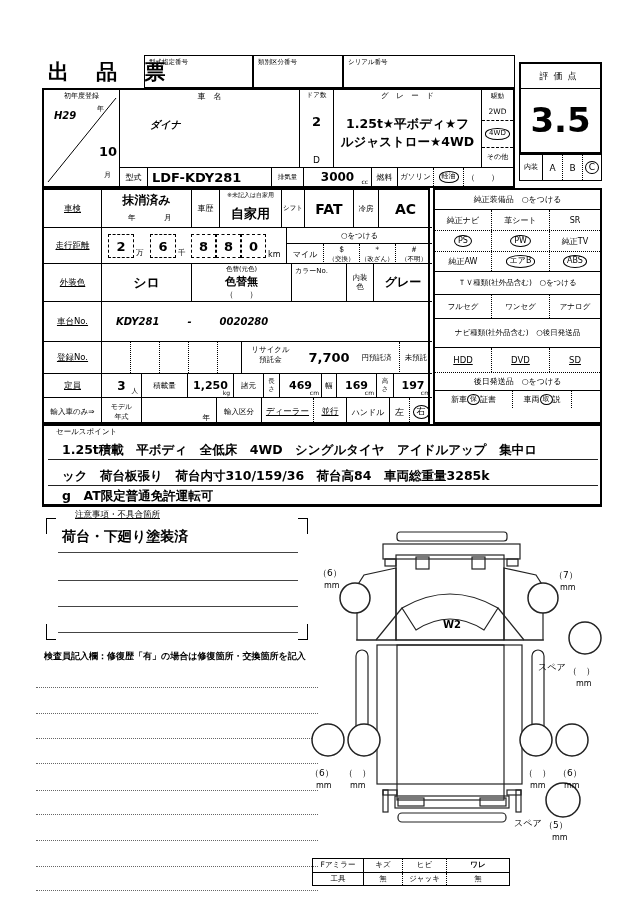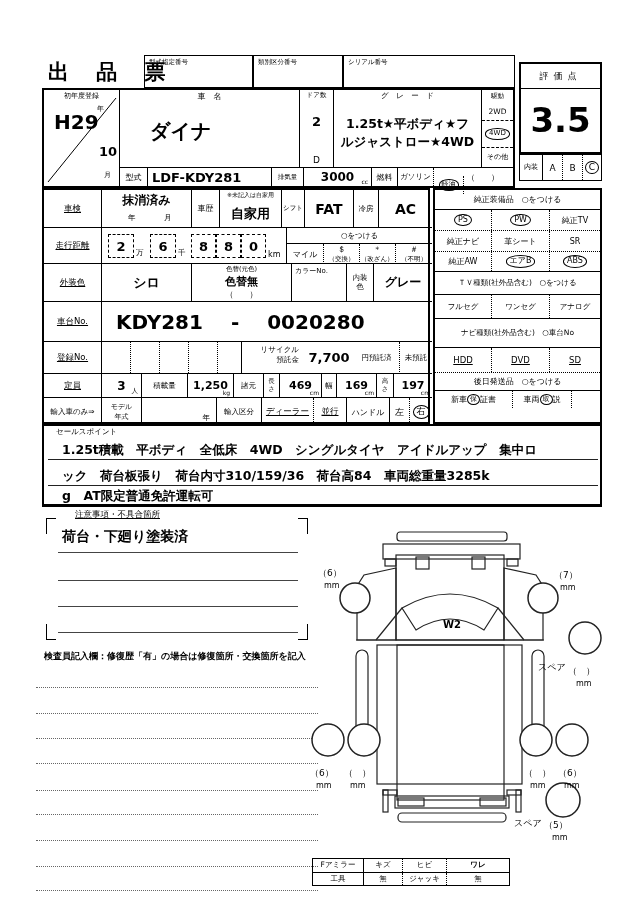--- a/index.html
+++ b/index.html
@@ -11,21 +11,21 @@
   .bd{border:1.5px solid #000;}
   .bd2{border:2px solid #000;}
   .br{border-right:1px solid #000000;}
   .bb{border-bottom:1px solid #000;}
   .brd{border-right:1px dotted #000;}
   .bbd{border-bottom:1px dotted #000;}
   .bbD{border-bottom:1px dashed #000;}
   .t6{font-size:6px;}.t65{font-size:6.5px;}.t7{font-size:7px;}.t75{font-size:7.5px;}
   .t8{font-size:8px;}.t85{font-size:8.5px;text-decoration:underline;}.t9{font-size:9px;}
   .t11{font-size:11px;}.t12{font-size:12px;}.t125{font-size:12.5px;}.t13{font-size:13px;}
-  .t14{font-size:14px;}.t15{font-size:20px;}
+  .t14{font-size:14px;}.t15{font-size:10px;font-style:italic;}
   .b{font-weight:700;}
   .circ{display:inline-block;border:1.5px solid #000;border-radius:50%;padding:0 3px;line-height:1.3;}
   .wrapv{word-break:break-all;line-height:1.15;text-align:center;}
   .dotline{border-top:1.5px dotted #666;}
   .solidline{border-top:1px solid #444;}
   .lblTop{position:absolute;top:1px;left:0;right:0;text-align:center;}
   svg text{font-family:"DejaVu Sans","Liberation Sans",sans-serif;}
 </style>
 </head>
 <body>
@@ -99,21 +99,21 @@
 
     <div class="a fc t8 br" style="left:76px;top:78px;width:28px;height:18px;">型式</div>
     <div class="a fcs b t13 br" style="left:104px;top:78px;width:124px;height:18px;padding-left:4px;">LDF-KDY281</div>
     <div class="a fc t65 br" style="left:228px;top:78px;width:32px;height:18px;">排気量</div>
     <div class="a br" style="left:260px;top:78px;width:68px;height:18px;">
       <div class="fc b t12" style="height:100%;">3000</div>
       <span class="a t6" style="right:3px;bottom:1px;">cc</span>
     </div>
     <div class="a fc t8 br" style="left:328px;top:78px;width:26px;height:18px;">燃料</div>
     <div class="a fc t75 brd" style="left:354px;top:78px;width:36px;height:18px;">ガソリン</div>
-    <div class="a fc brd" style="left:390px;top:86px;width:30px;height:18px;">
+    <div class="a fc brd" style="left:390px;top:78px;width:30px;height:18px;">
       <span class="circ" style="font-size:7px;padding:0 2px;">軽油</span>
     </div>
     <div class="a fcs t8" style="left:420px;top:78px;width:49px;height:18px;padding-left:3px;">（　　）</div>
   </div>
 
   <div class="a bd2" style="left:42px;top:188px;width:388px;height:236px;">
 
     <div class="a fc t85 br bb" style="left:0;top:0;width:58px;height:38px;">車検</div>
     <div class="a br bb" style="left:58px;top:0;width:90px;height:38px;">
       <div class="fc b t12" style="height:20px;">抹消済み</div>
@@ -181,21 +181,21 @@
     </div>
 
     <div class="a fc t85 br bb" style="left:0;top:152px;width:58px;height:32px;">登録No.</div>
     <div class="a fcs br bb" style="left:58px;top:152px;width:140px;height:32px;">
       <div class="brd" style="width:28px;height:100%;"></div>
       <div class="brd" style="width:28px;height:100%;"></div>
       <div class="brd" style="width:28px;height:100%;"></div>
       <div class="brd" style="width:28px;height:100%;"></div>
       <div style="flex:1;height:100%;"></div>
     </div>
-    <div class="a bb" style="left:198px;top:152px;width:62px;height:32px;text-align:right;padding:3px 5px 0 0;">
+    <div class="a bb" style="left:198px;top:152px;width:62px;height:32px;text-align:center;padding:3px 5px 0 0;">
       <div class="t75">リサイクル</div>
       <div class="t75">預託金</div>
     </div>
     <div class="a fc b t13 bb" style="left:260px;top:152px;width:50px;height:32px;">7,700</div>
     <div class="a fc t75 brd bb" style="left:310px;top:152px;width:46px;height:32px;">円預託済</div>
     <div class="a fc t75 bb" style="left:356px;top:152px;width:32px;height:32px;">未預託</div>
 
     <div class="a fc t85 br bb" style="left:0;top:184px;width:58px;height:24px;">定員</div>
     <div class="a br bb" style="left:58px;top:184px;width:40px;height:24px;">
       <div class="fc b t12" style="height:100%;">3</div>
@@ -237,49 +237,49 @@
     <div class="a fc t8 br" style="left:303px;top:208px;width:43px;height:28px;">ハンドル</div>
     <div class="a fc t9 brd" style="left:346px;top:208px;width:20px;height:28px;">左</div>
     <div class="a fc" style="left:366px;top:208px;width:22px;height:28px;">
       <span class="circ t9">右</span>
     </div>
   </div>
 
   <div class="a bd2" style="left:433px;top:188px;width:169px;height:236px;">
     <div class="fc t8 bb" style="height:19px;">純正装備品　○をつける</div>
     <div class="fcs bbd" style="height:20px;">
-      <div class="fc brd" style="width:56px;height:100%;">
-          <span class="circ t8">PS</span>
-        </div>
-      <div class="fc brd" style="width:57px;height:100%;">
-          <span class="circ t8">PW</span>
-        </div>
-      <div class="fc t8" style="flex:1;height:100%;">純正TV</div>
-    </div>
-    <div class="fcs bbd" style="height:20px;">
       <div class="fc t8 brd" style="width:56px;height:100%;">純正ナビ</div>
       <div class="fc t8 brd" style="width:57px;height:100%;">革シート</div>
       <div class="fc t8" style="flex:1;height:100%;">SR</div>
+    </div>
+    <div class="fcs bbd" style="height:20px;">
+      <div class="fc brd" style="width:56px;height:100%;">
+          <span class="circ t8">PS</span>
+        </div>
+      <div class="fc brd" style="width:57px;height:100%;">
+          <span class="circ t8">PW</span>
+        </div>
+      <div class="fc t8" style="flex:1;height:100%;">純正TV</div>
     </div>
     <div class="fcs bb" style="height:19px;">
       <div class="fc t8 brd" style="width:56px;height:100%;">純正AW</div>
       <div class="fc brd" style="width:57px;height:100%;">
           <span class="circ t8">エアB</span>
         </div>
       <div class="fc" style="flex:1;height:100%;">
           <span class="circ t8">ABS</span>
         </div>
     </div>
     <div class="fc t75 bb" style="height:22px;">ＴＶ種類(社外品含む)　○をつける</div>
     <div class="fcs bb" style="height:23px;">
       <div class="fc t75 brd" style="width:56px;height:100%;">フルセグ</div>
       <div class="fc t75 brd" style="width:57px;height:100%;">ワンセグ</div>
       <div class="fc t75" style="flex:1;height:100%;">アナログ</div>
     </div>
-    <div class="fc t75 bb" style="height:28px;">ナビ種類(社外品含む)　○車台No</div>
+    <div class="fc t75 bb" style="height:28px;">ナビ種類(社外品含む)　○後日発送品</div>
     <div class="fcs bbd" style="height:24px;">
       <div class="fc t85 brd" style="width:56px;height:100%;">HDD</div>
       <div class="fc t85 brd" style="width:57px;height:100%;">DVD</div>
       <div class="fc t85" style="flex:1;height:100%;">SD</div>
     </div>
     <div class="fc t8 bb" style="height:17px;">後日発送品　○をつける</div>
     <div class="fcs" style="height:17px;">
       <div class="fc t8 brd" style="width:77px;height:100%;">
         <span>新車</span>
           <span class="circ" style="font-size:7px;padding:0 2px;">保</span>

